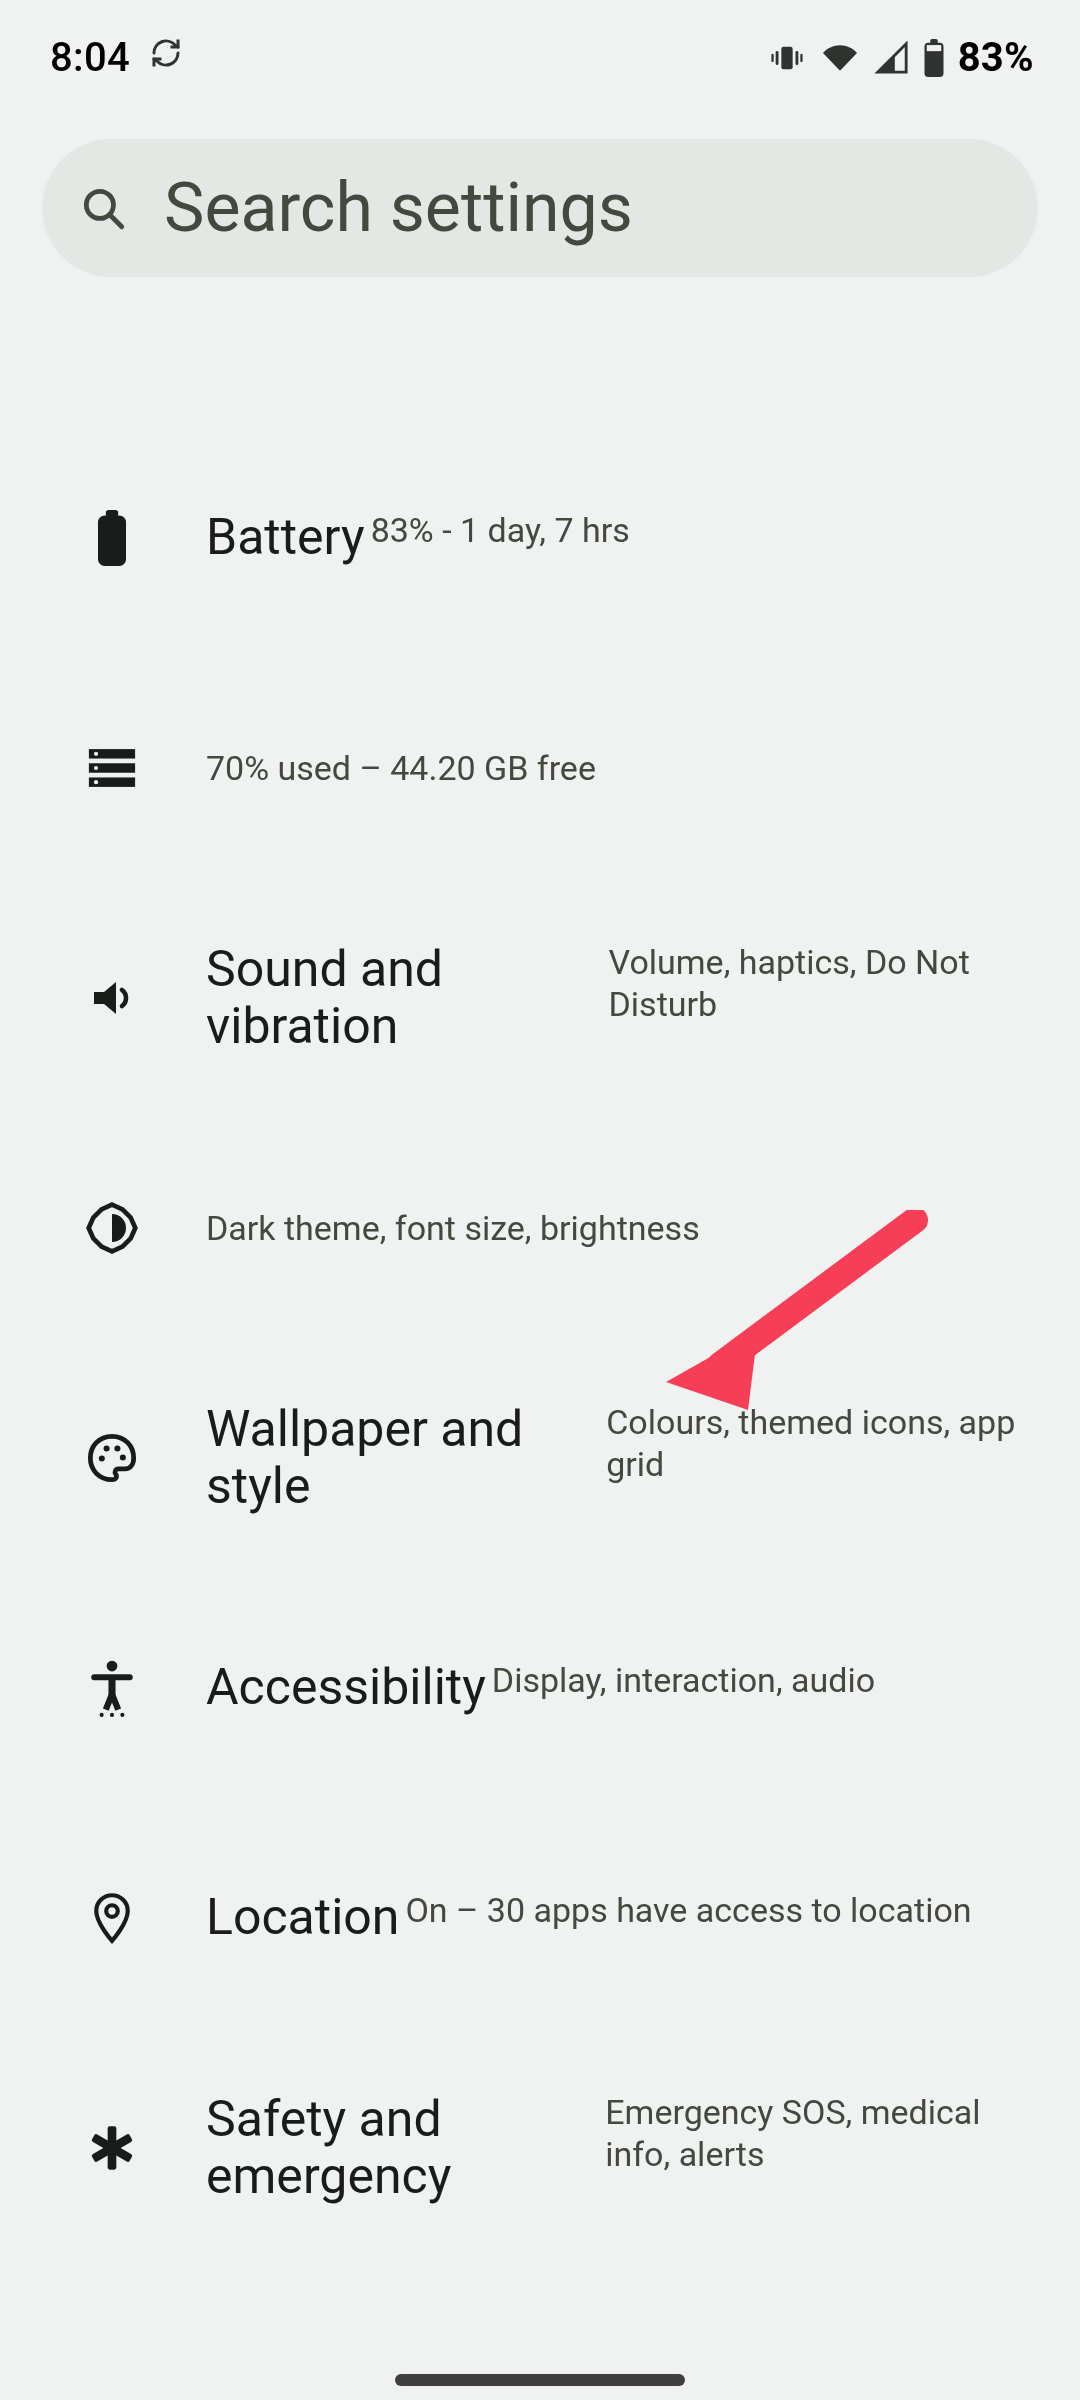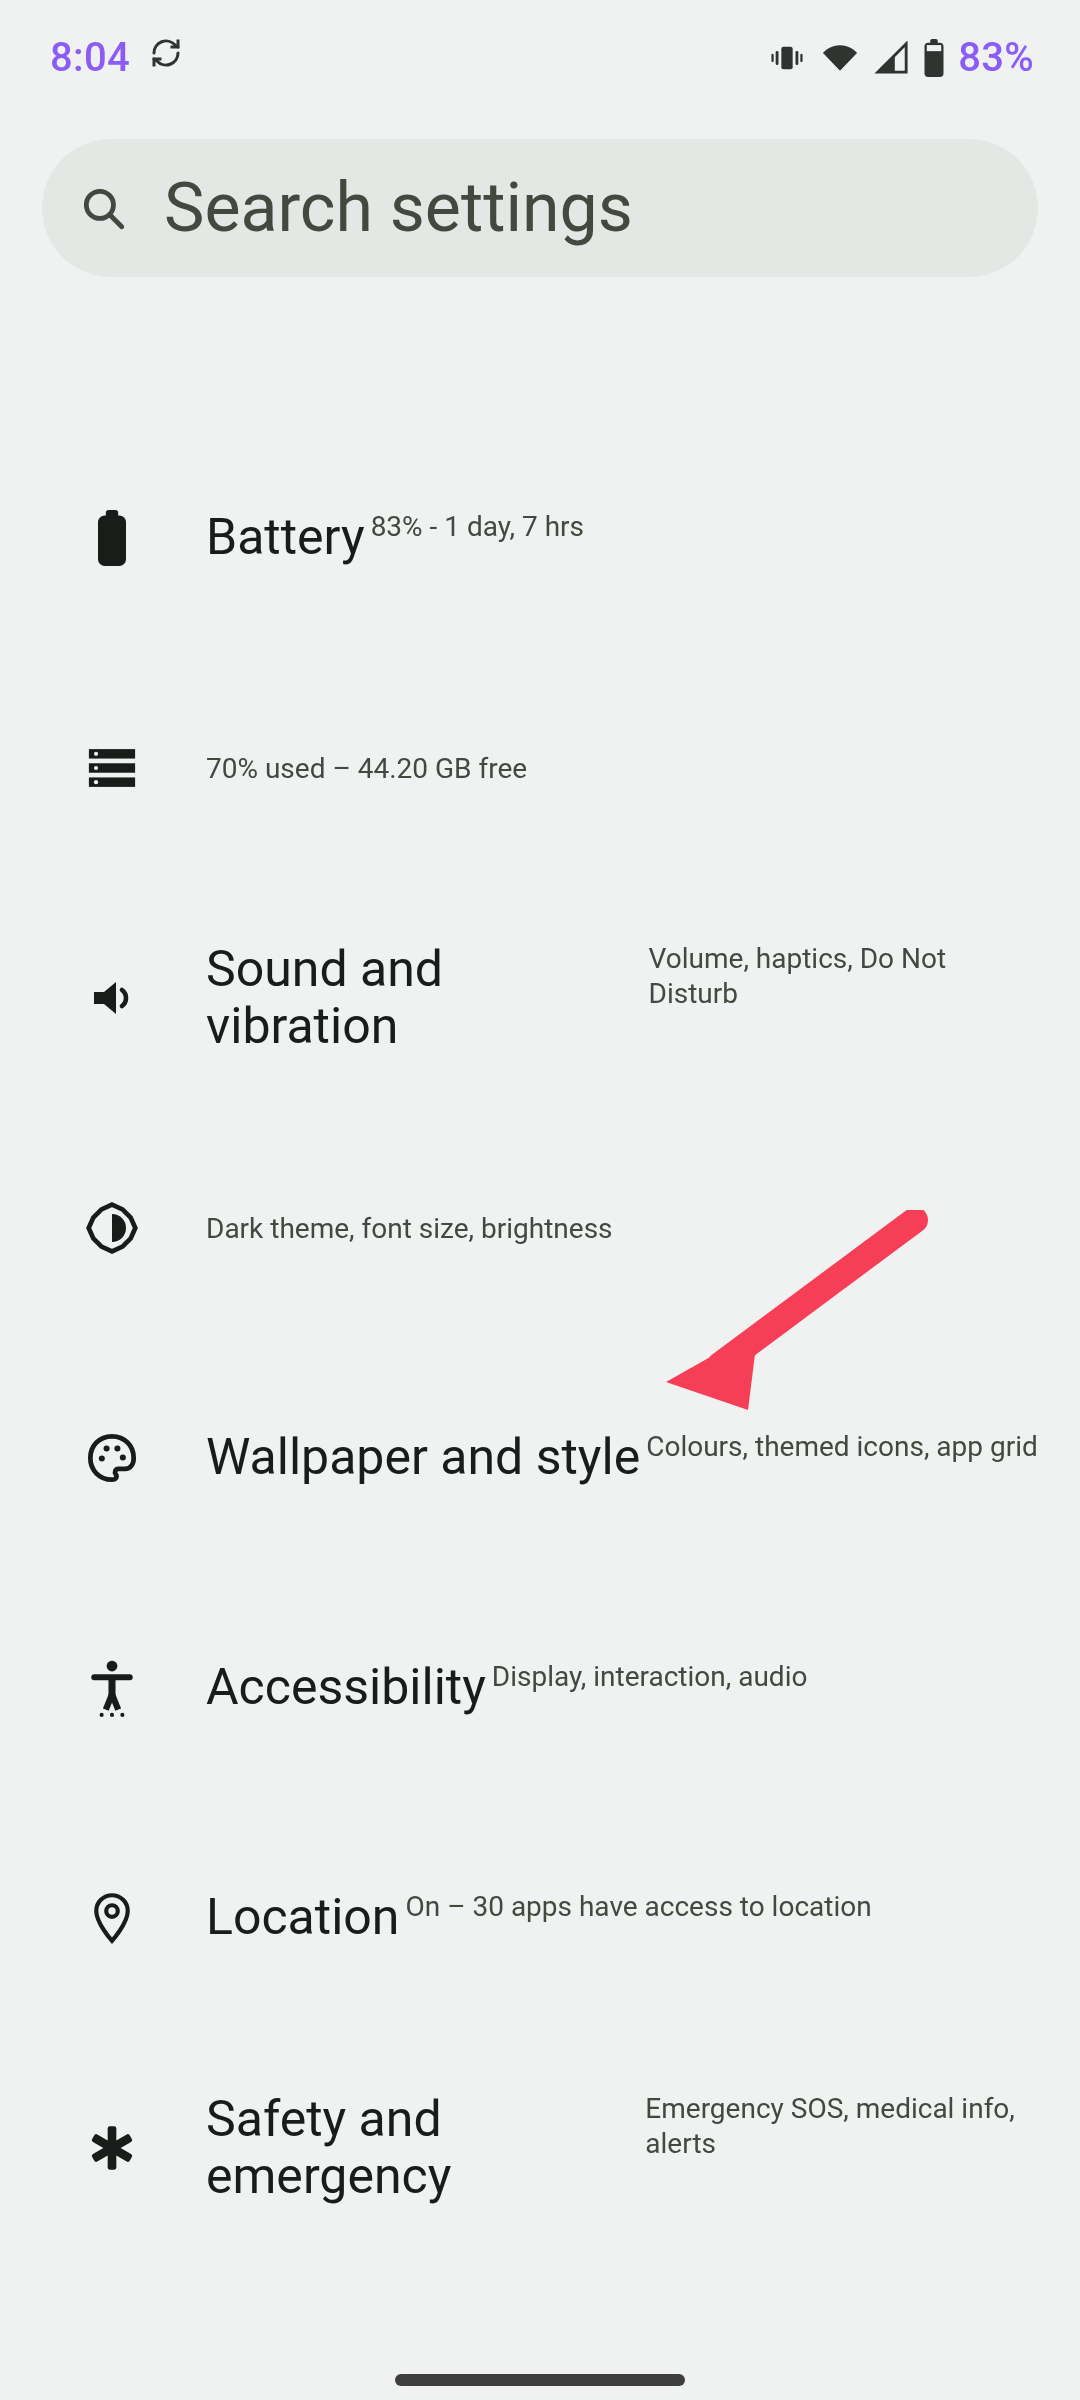--- a/index.html
+++ b/index.html
@@ -15,32 +15,33 @@
   }
 
   
   .status-bar {
     display: flex;
     align-items: center;
     justify-content: space-between;
     padding: 34px 46px 0 50px;
     font-size: 40px;
     font-weight: 500;
-    color: #8b5cf6;
+    color: #000000;
     letter-spacing: 0.3px;
   }
   .status-left {
     display: flex;
     align-items: center;
     gap: 18px;
   }
   .status-right {
     display: flex;
     align-items: center;
     gap: 12px;
+    font-weight: bold;
   }
   .status-right svg { display: block; }
 
   
   .search-wrap {
     margin: 58px 42px 0 42px;
   }
   .search-bar {
     display: flex;
     align-items: center;
@@ -80,21 +81,21 @@
     flex-direction: row;
     gap: 6px;
   }
   .item .title {
     font-size: 50px;
     font-weight: 400;
     color: #1a1c1a;
     line-height: 1.15;
   }
   .item .subtitle {
-    font-size: 28px;
+    font-size: 34px;
     color: #45483f;
     line-height: 1.25;
   }
 
   
   .arrow {
     position: absolute;
     left: 640px;
     top: 1210px;
     pointer-events: none;

